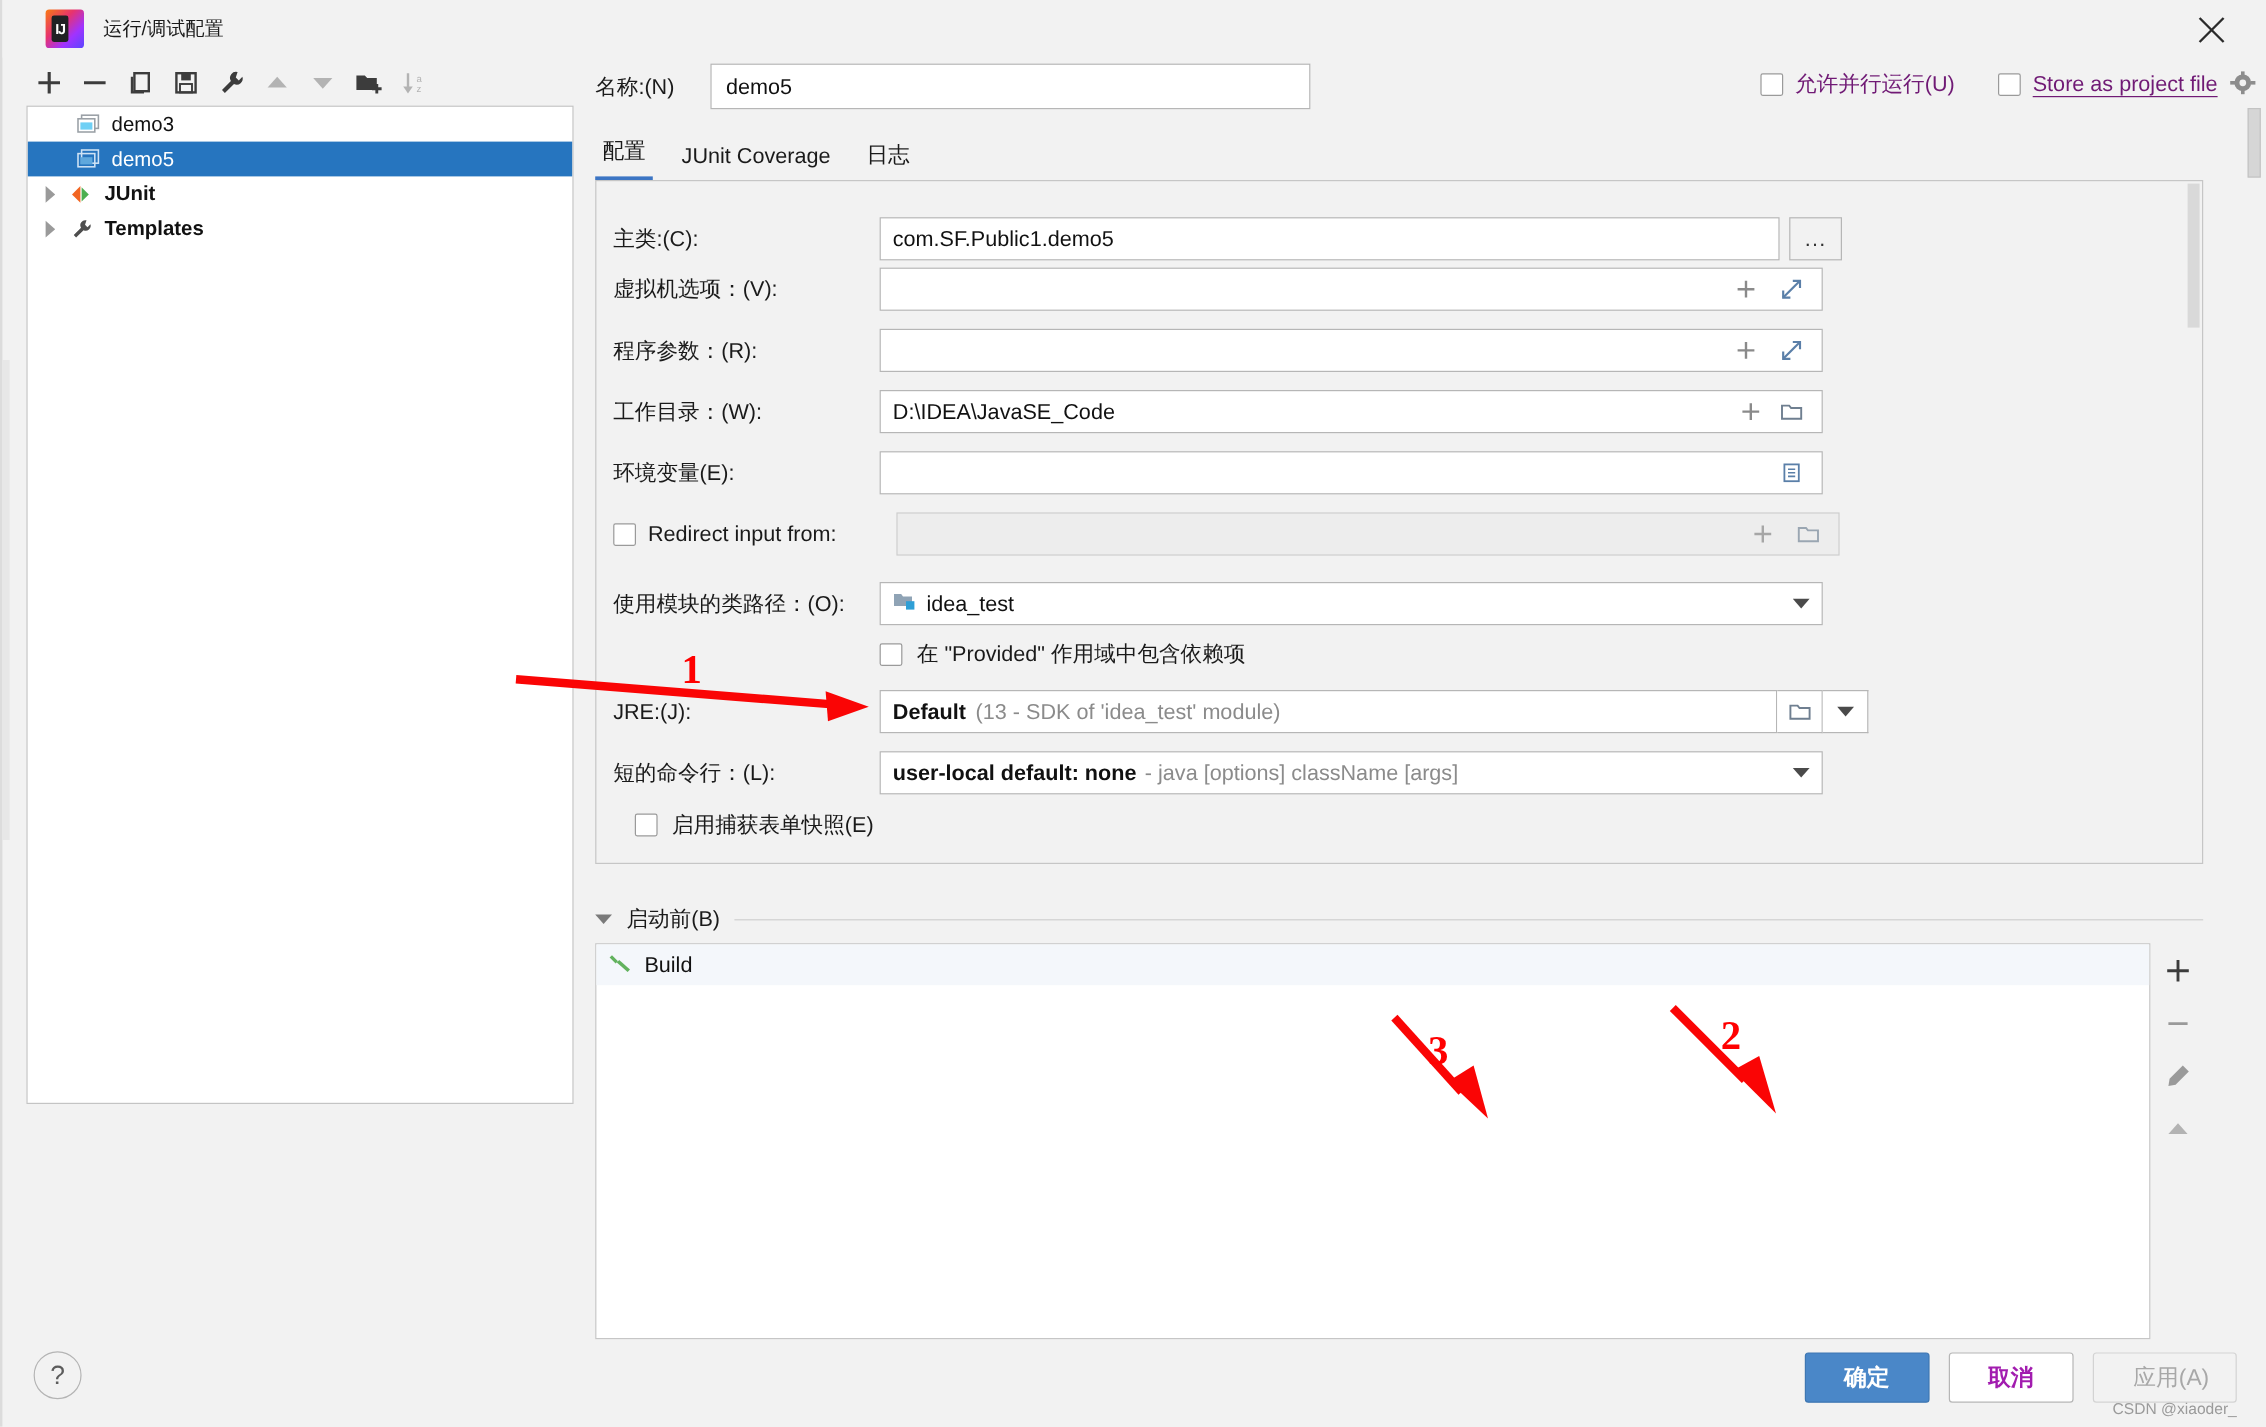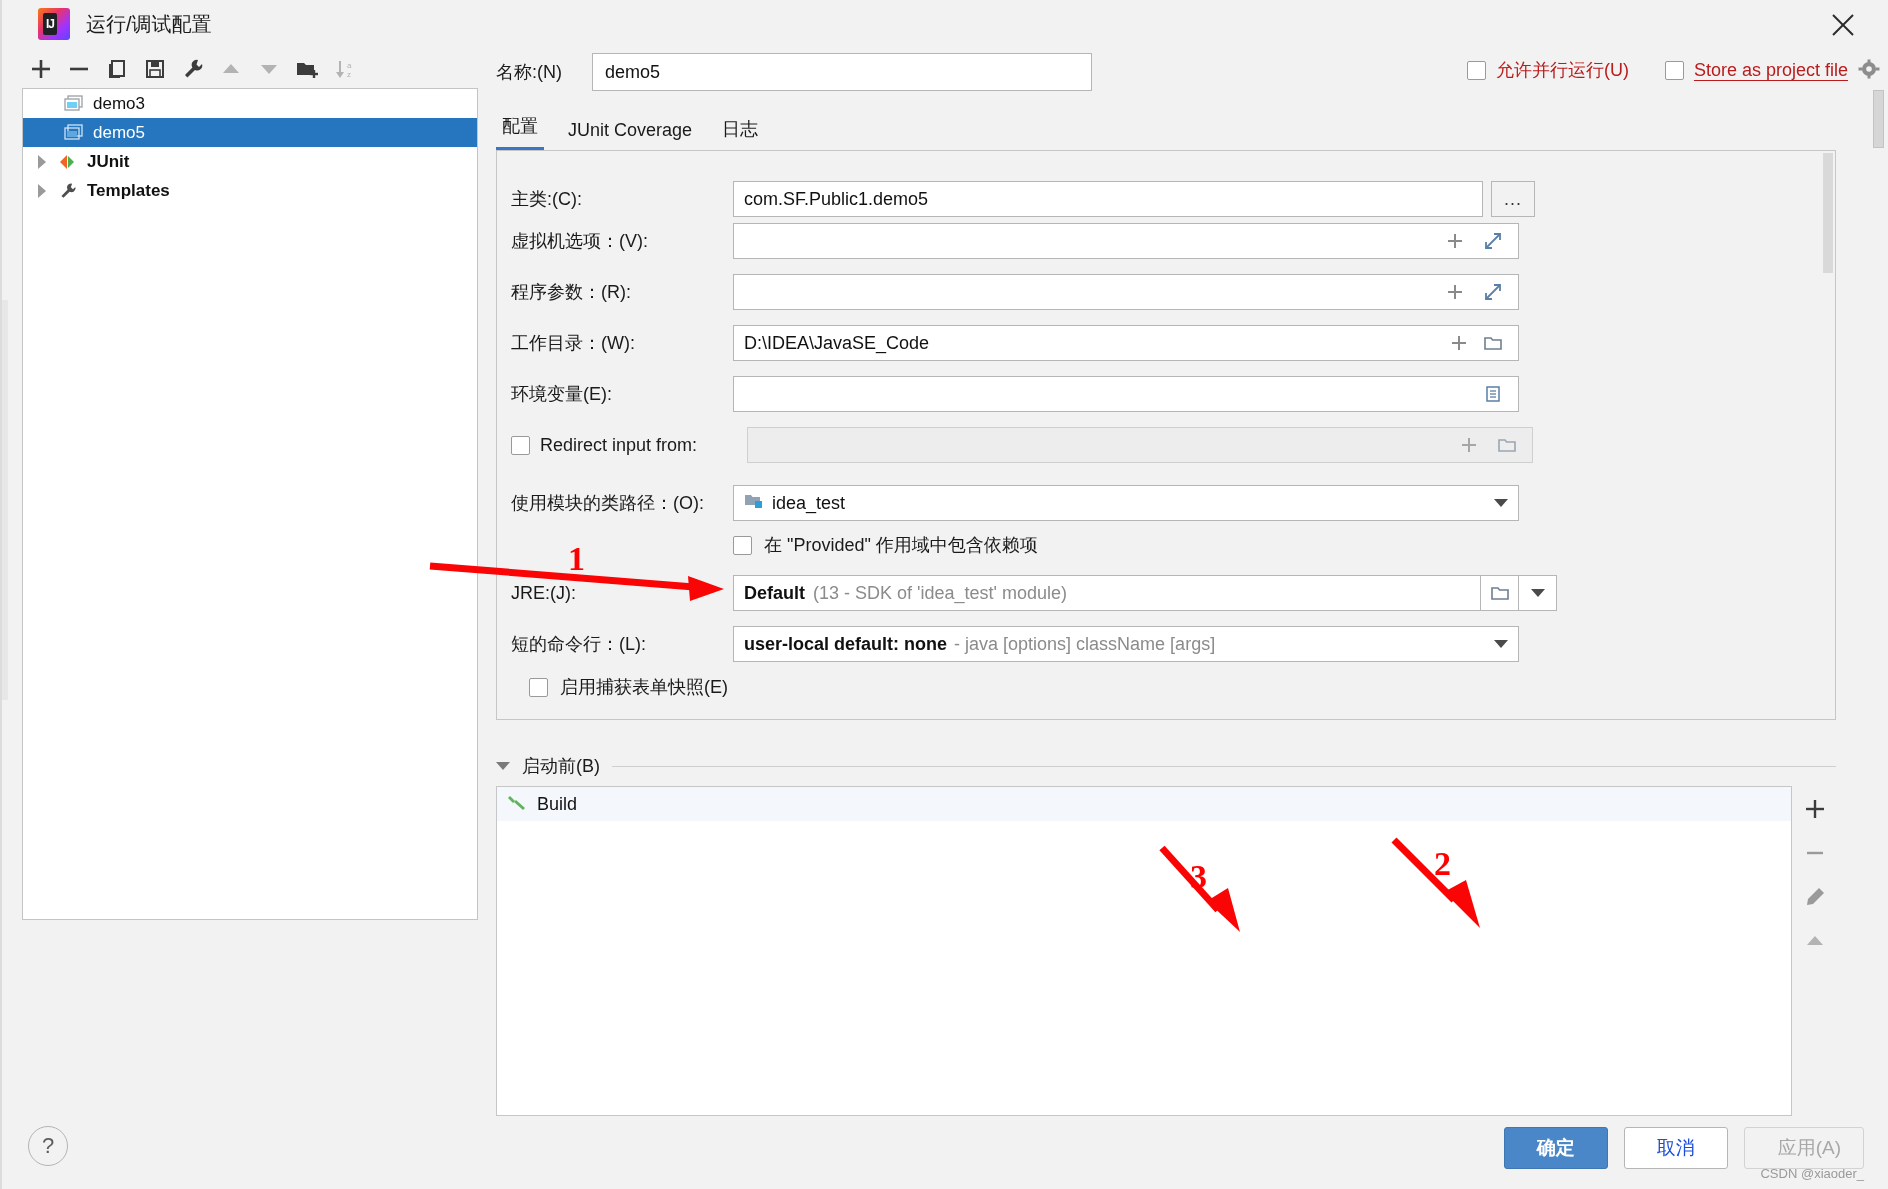--- a/index.html
+++ b/index.html
@@ -29,21 +29,21 @@
     position: absolute; inset: 0; border-radius: 3px;
     background: linear-gradient(135deg,#f97a12 0%, #e7336e 38%, #a033ff 70%, #5a46ff 100%);
   }
   .ij-logo .inner {
     position: absolute; left: 5px; top: 5px; width: 14px; height: 22px;
     background: #202124; border-radius: 2px;
     color: #fff; font-size: 12px; font-weight: bold; line-height: 22px; text-align: center;
     letter-spacing: -1px;
   }
   .title-text {
-    margin-left: 16px; font-size: 20px; color: #1a1a1a;
+    margin-left: 16px; font-size: 16px; color: #1a1a1a;
   }
   .win-close {
     position: absolute; right: 26px; top: 6px;
     width: 38px; height: 38px; cursor: pointer;
     display: flex; align-items: center; justify-content: center;
   }
   .win-close svg { display:block; }
 
   
   .left-toolbar {
@@ -90,21 +90,21 @@
   }
   .topchecks {
     position: absolute; right: 8px; top: 58px;
     display: flex; align-items: center; gap: 36px;
   }
   .chk-wrap { display: flex; align-items: center; gap: 10px; cursor: pointer; }
   .chkbox {
     width: 19px; height: 19px; border: 1px solid #9a9a9a; background: #fff;
     border-radius: 2px; flex: none;
   }
-  .chk-label { font-size: 18px; color: #b91c1c; white-space: nowrap; text-align: right; }
+  .chk-label { font-size: 18px; color: #701a75; white-space: nowrap; text-align: right; }
   .gear-ic { width: 22px; height: 22px; flex:none; }
 
   
   .tabs {
     position: absolute; left: 494px; top: 110px; width: 1380px; height: 40px;
     display: flex; align-items: flex-end; gap: 18px;
   }
   .tab {
     font-size: 18px; color: #1a1a1a; padding: 4px 6px 9px 6px; cursor: pointer;
     white-space: nowrap;
@@ -170,21 +170,21 @@
   }
   .btn-row {
     position: absolute; right: 24px; top: 1127px; display: flex; gap: 16px; align-items: center;
   }
   .btn {
     height: 42px; min-width: 104px; padding: 0 22px; font-size: 19px;
     display: flex; align-items: center; justify-content: center; cursor: pointer;
     border-radius: 3px;
   }
   .btn.primary { background: #4a87c8; border: 1px solid #3f77b2; color: #fff; font-weight: bold;}
-  .btn.normal { background: #fff; border: 1px solid #b6b6b6; color: #1d4ed8; font-weight: normal;}
+  .btn.normal { background: #fff; border: 1px solid #b6b6b6; color: #a21caf; font-weight: bold;}
   .btn.disabled { background: #f2f2f2; border: 1px solid #d3d3d3; color: #a8a8a8; padding-left: 33px; }
 
   .watermark {
     position: absolute; right: 24px; top: 1166px; font-size: 13px; color: #9a9a9a;
   }
 
   
   .anno { position: absolute; pointer-events: none; }
   .anno-num {
     position: absolute; color: #f00; font-size: 34px; font-weight: bold;

